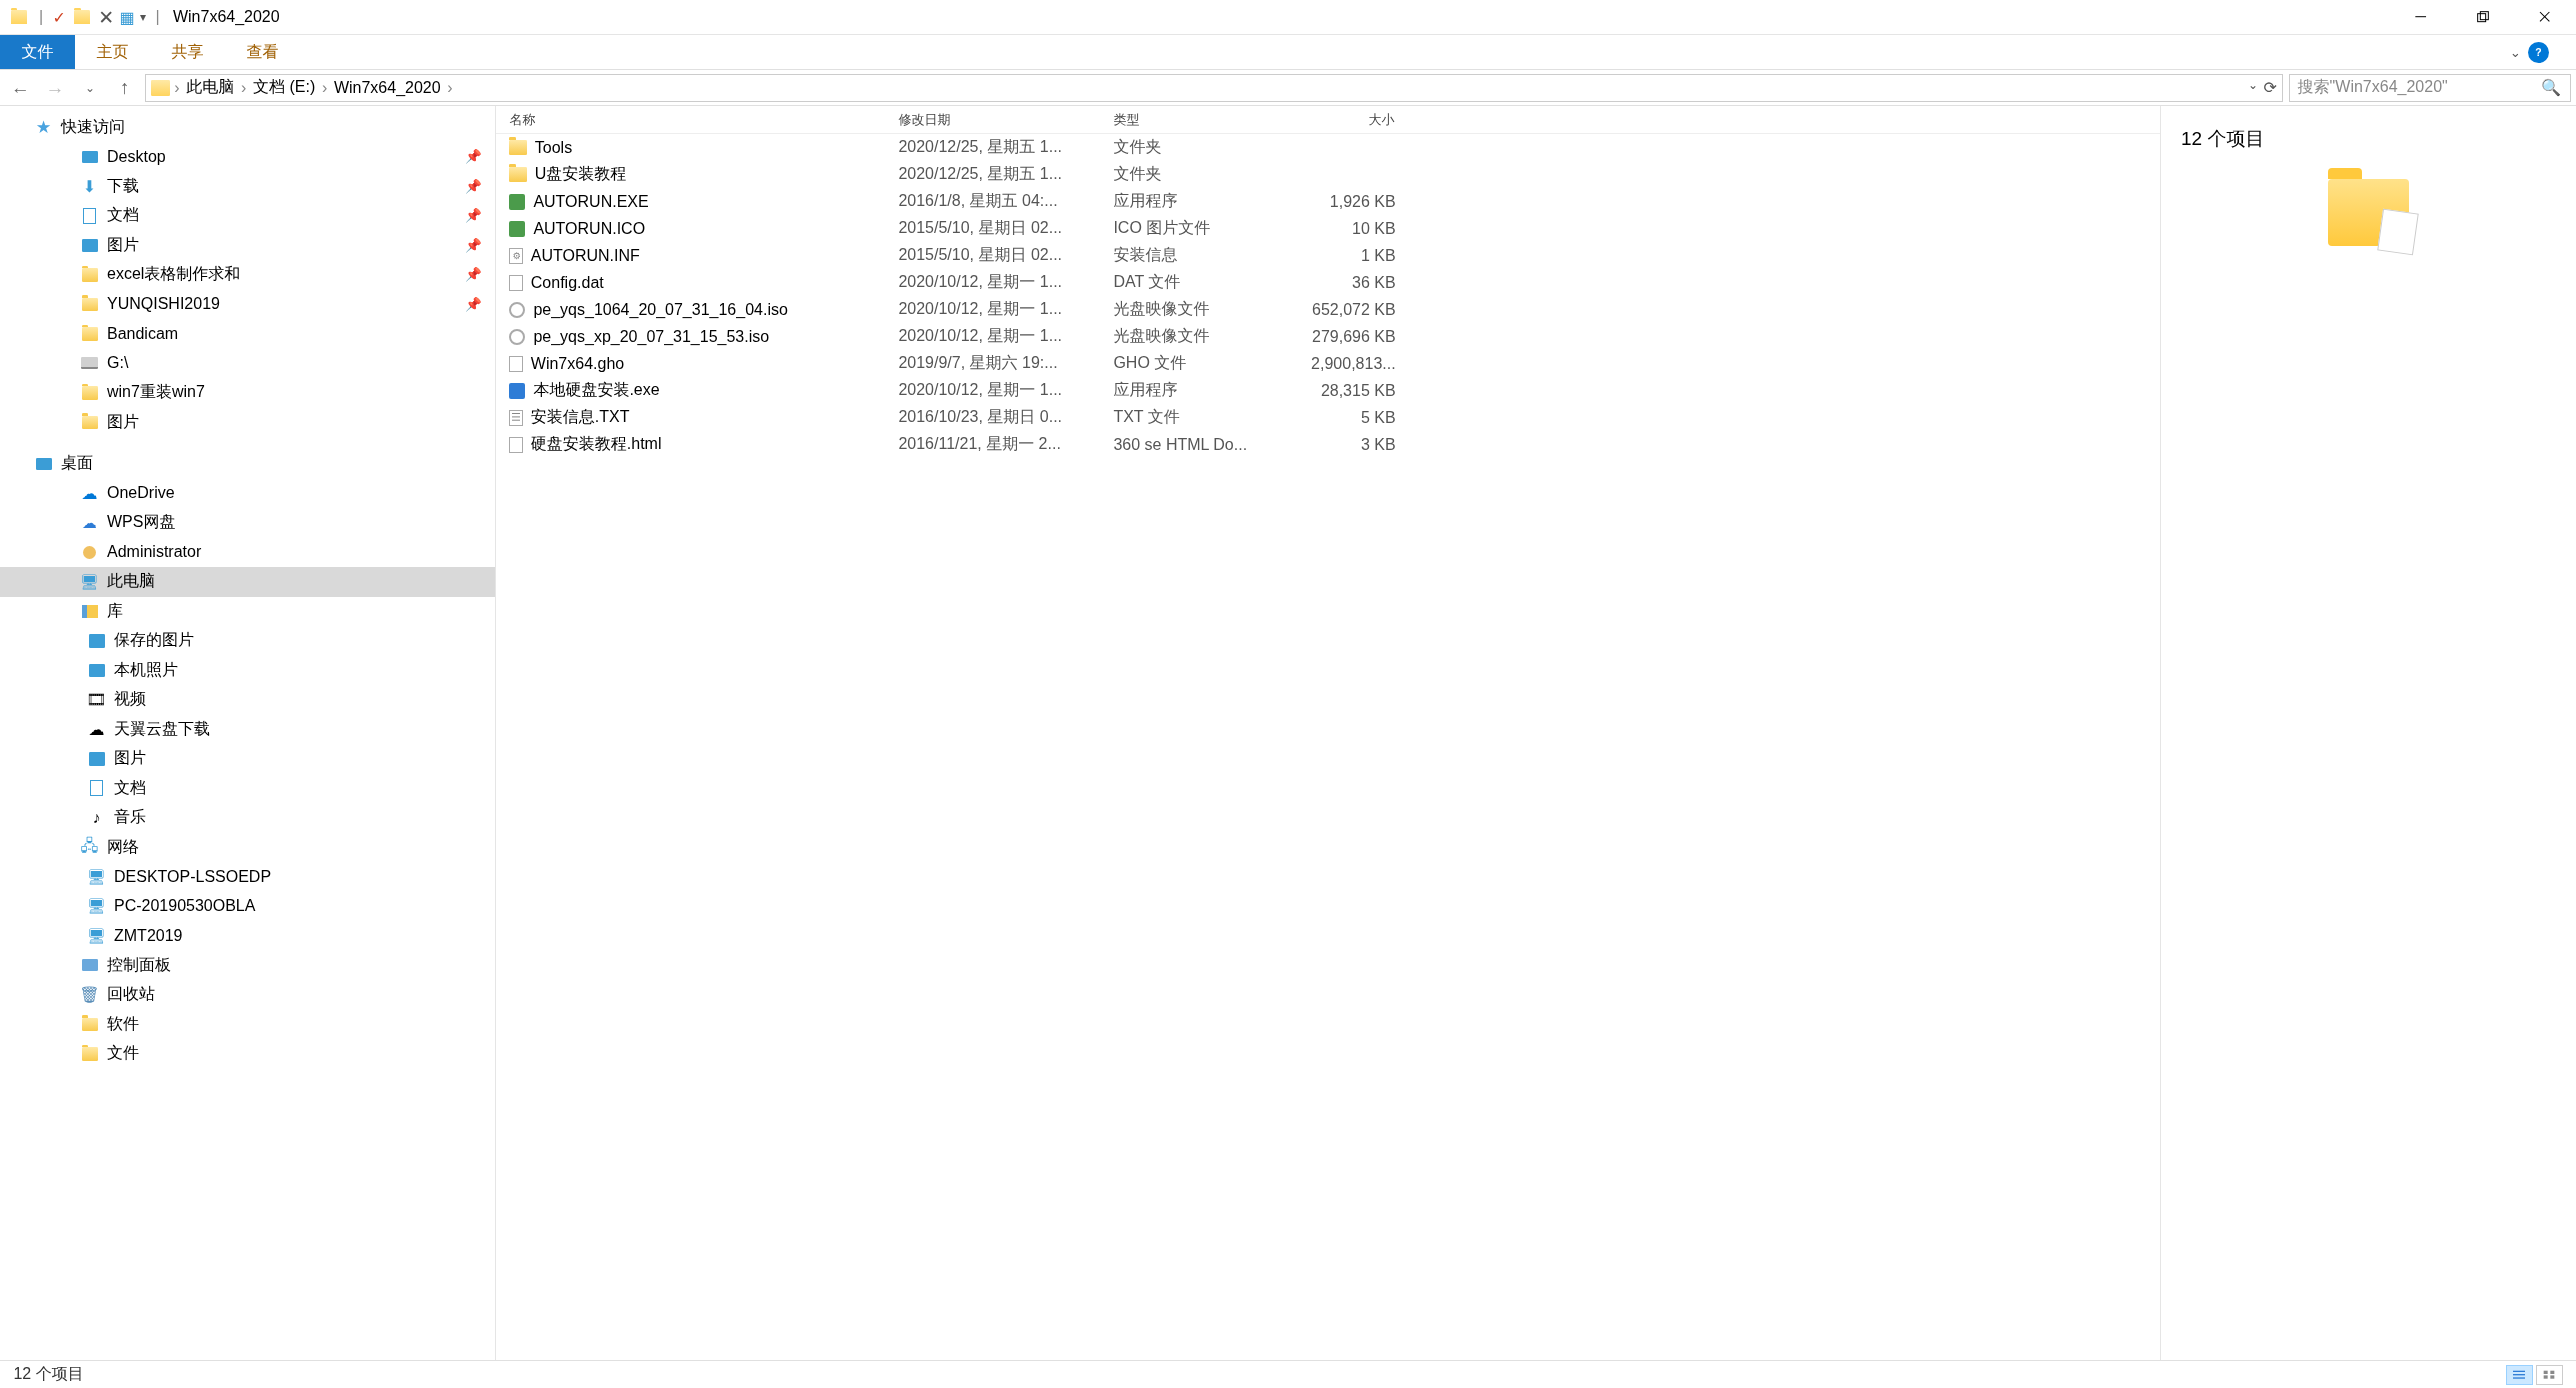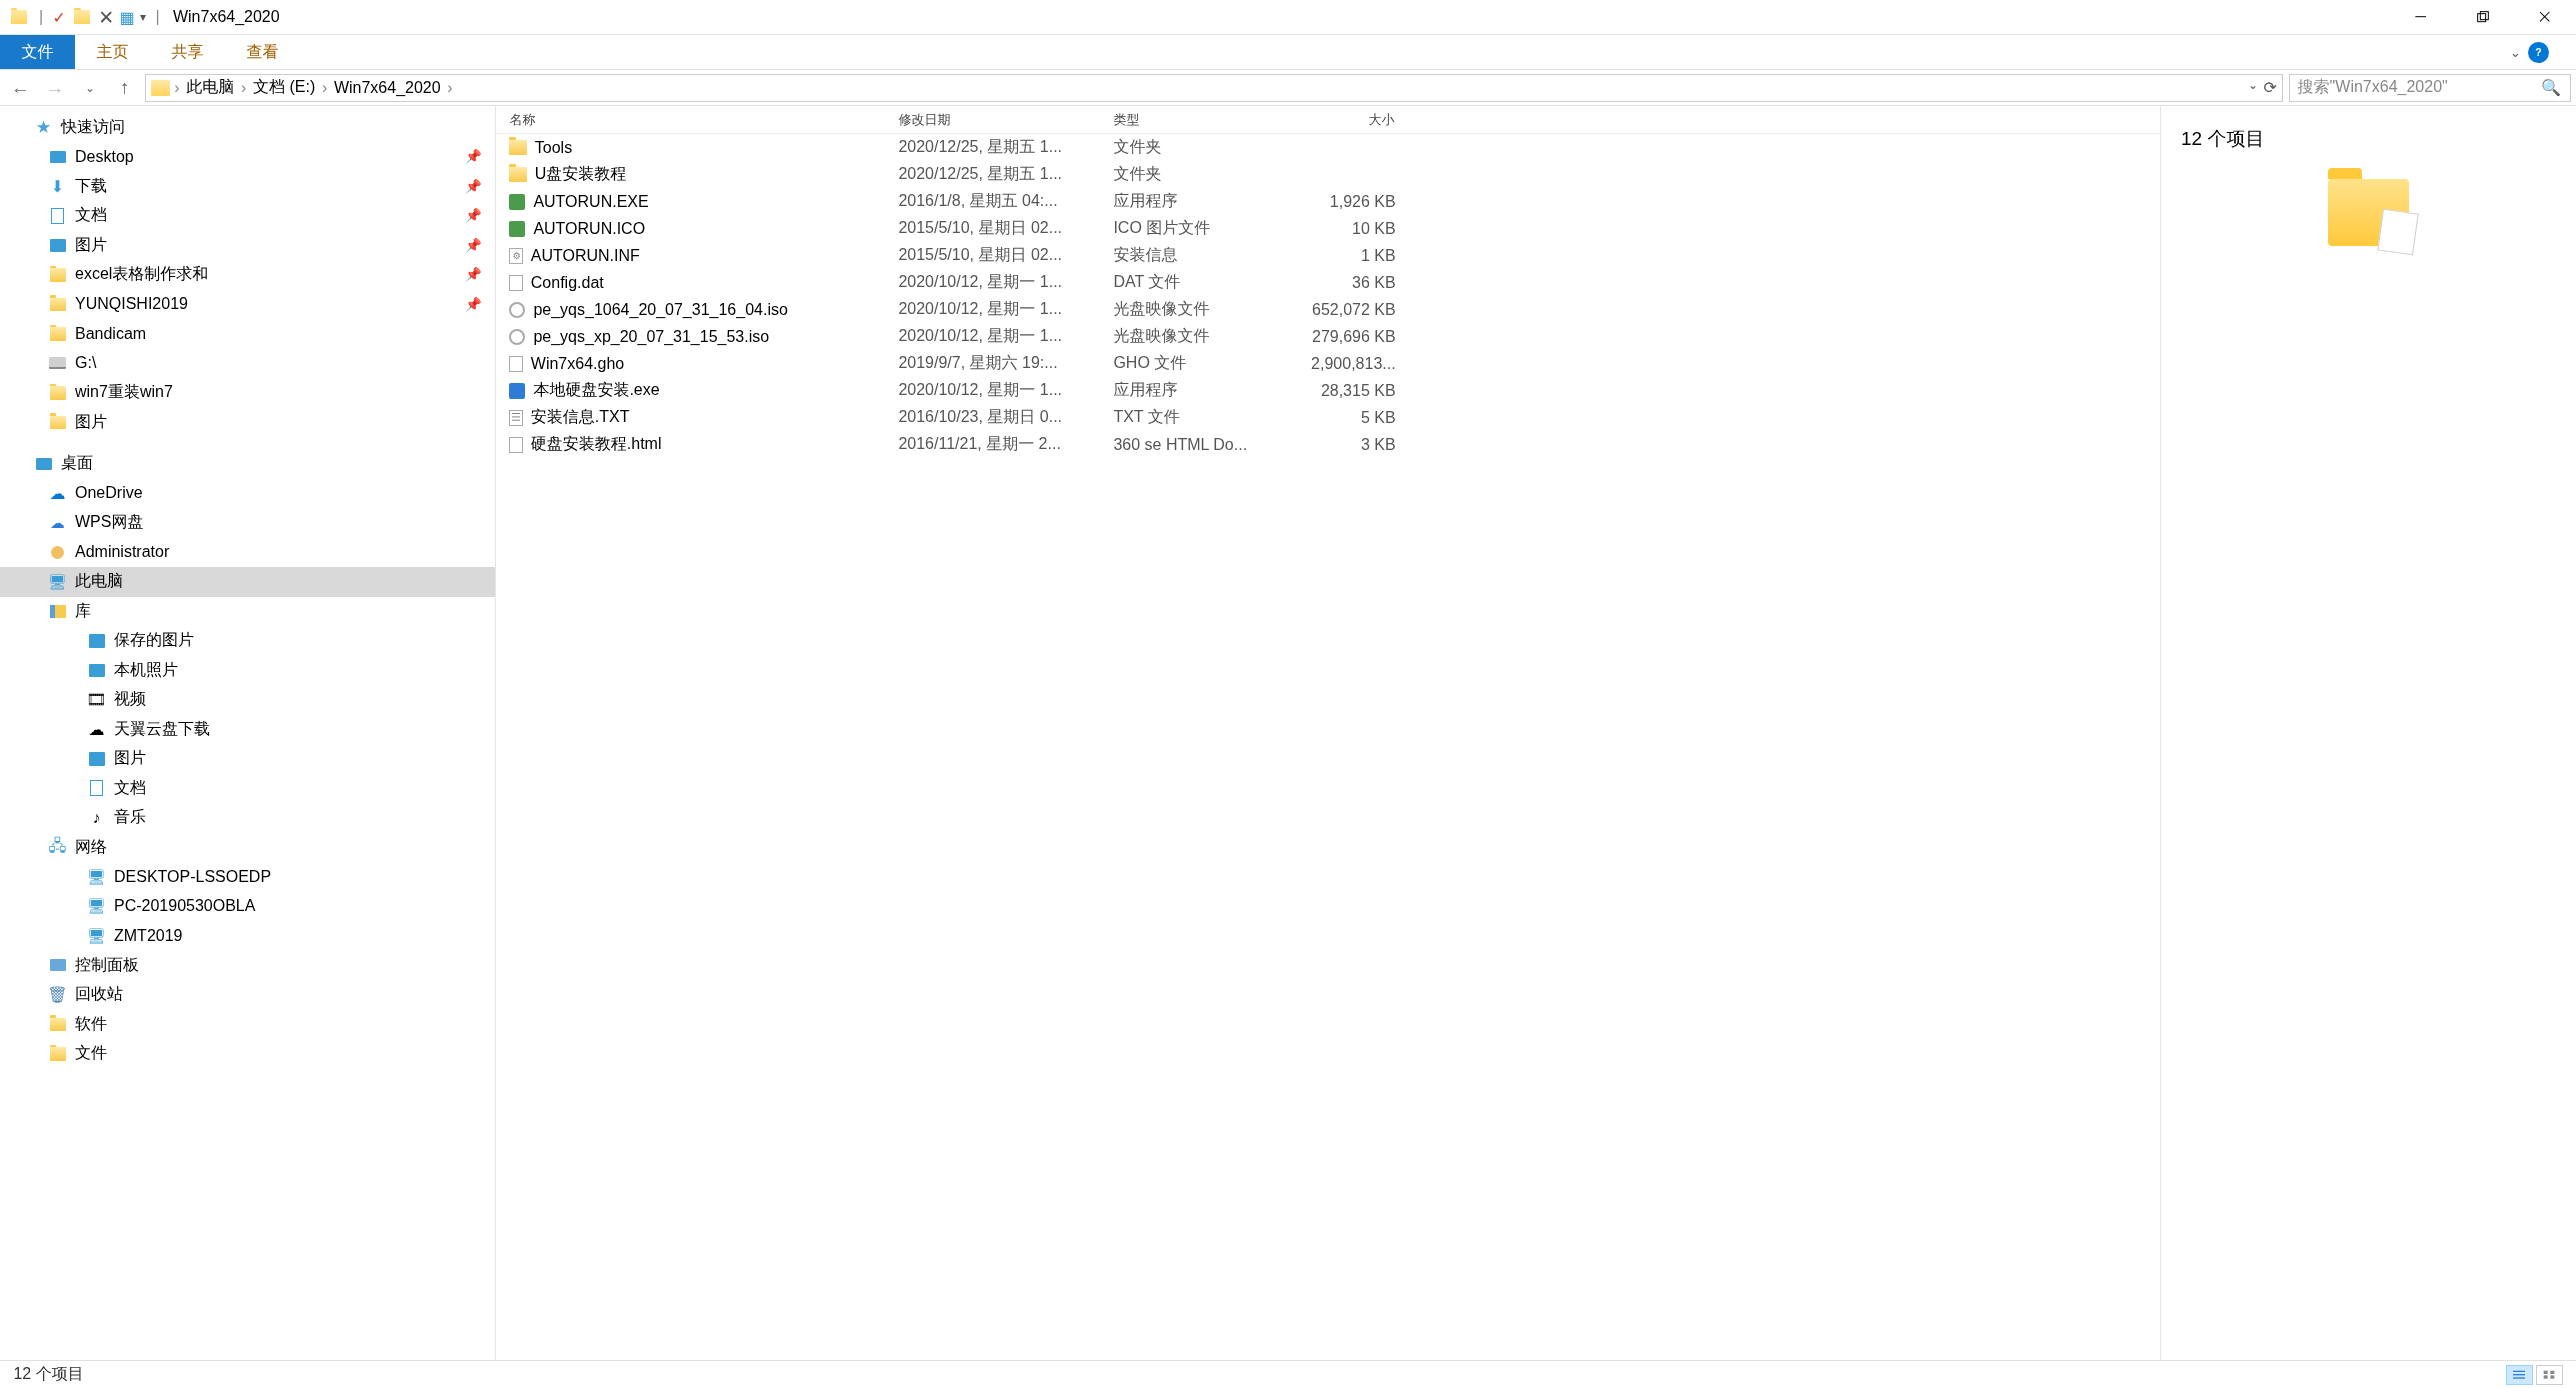--- a/index.html
+++ b/index.html
@@ -34,21 +34,21 @@
 .crumb-refresh { margin-left: auto; display: flex; gap: 5.4px; color: #555; }
 .search-box { width: 282px; height: 28px; border: 0.7px solid #ccc; display: flex; align-items: center; padding: 0 8px; color: #888; }
 .search-box .sicon { margin-left: auto; color: #555; }
 
 
 .main { flex: 1; display: flex; min-height: 0; }
 
 
 .navtree { width: 496px; background: #fff; border-right: 0.7px solid #e5e5e5; overflow-y: auto; padding-top: 6.7px; }
 .tree-item { height: 29.5px; display: flex; align-items: center; padding-left: 34px; gap: 8px; cursor: pointer; font-size: 16px; color: #000; position: relative; }
-.tree-item.l2 { padding-left: 48px; }
+.tree-item.l2 { padding-left: 80px; }
 .tree-item.l3 { padding-left: 87px; }
 .tree-item.selected { background: #d9d9d9; }
 .tree-item .pin { margin-left: auto; margin-right: 13.4px; color: #888; font-size: 13.4px; }
 .ti-icon { width: 19px; height: 19px; display: flex; align-items: center; justify-content: center; flex-shrink: 0; }
 .ic-star { color: #4aa3df; font-size: 17.4px; }
 .ic-folder { width: 16px; height: 13.4px; background: linear-gradient(#ffe9a6, #f8ca4d); border-radius: 1.3px; position: relative; }
 .ic-folder::before { content: ""; position: absolute; top: -2.7px; left: 0; width: 6.7px; height: 2.7px; background: #f8ca4d; border-radius: 1.3px 1.3px 0 0; }
 .ic-desktop { width: 16px; height: 12px; background: #3b9dd6; border-radius: 1.3px; }
 .ic-download { color: #3b9dd6; font-size: 16px; }
 .ic-doc { width: 13.4px; height: 16px; background: #fff; border: 1.3px solid #3b9dd6; }

